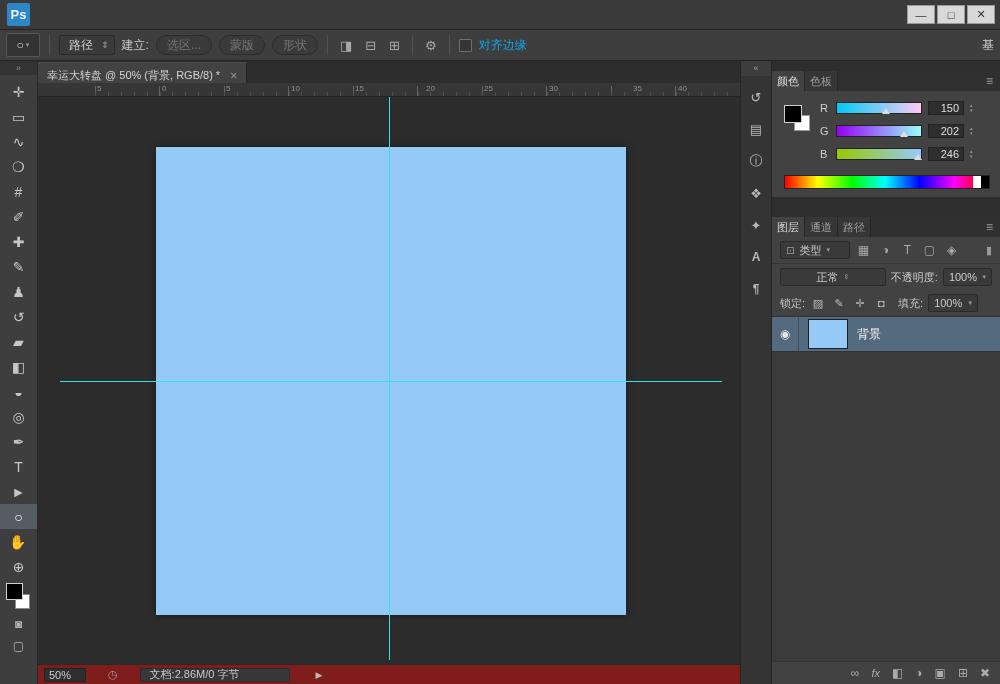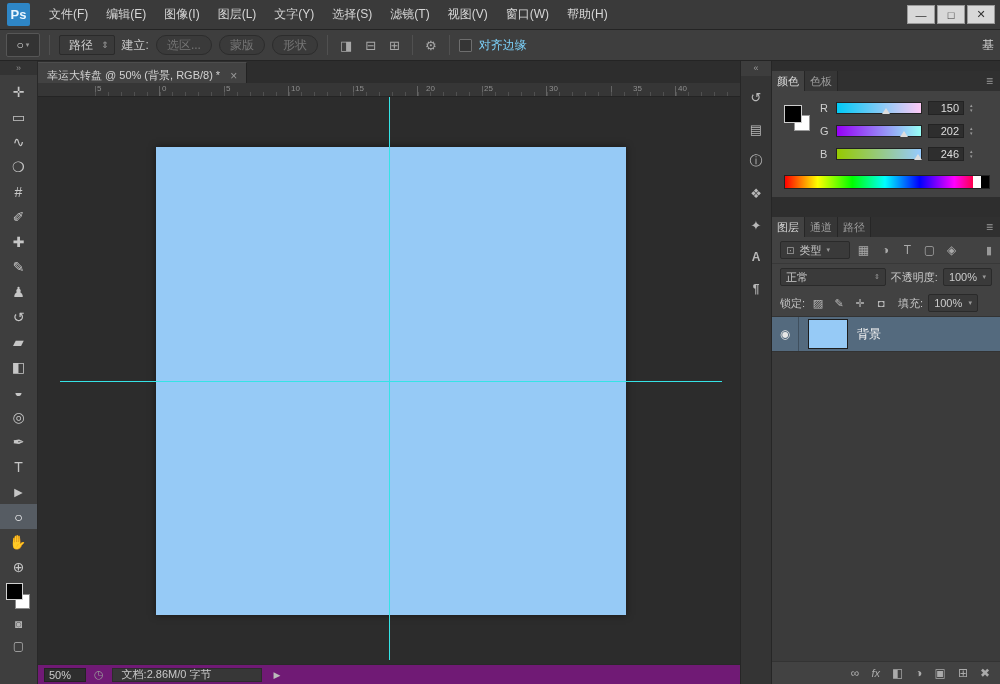--- a/index.html
+++ b/index.html
@@ -15,21 +15,21 @@
   .wc{width:28px;height:19px;background:#d8d8d8;border:1px solid #9a9a9a;color:#333;font-size:11px;display:flex;align-items:center;justify-content:center;box-sizing:border-box}
 
   
   .optionsbar{position:absolute;left:0;top:30px;width:100%;height:31px;background:#3e3e3e;border-bottom:1px solid #242424;display:flex;align-items:center;gap:7px;padding:0 6px;box-sizing:border-box;z-index:5}
   .tool-preset{width:32px;height:22px;background:#333;border:1px solid #565656;border-radius:2px;display:flex;align-items:center;justify-content:center;gap:2px;color:#ddd;font-size:12px}
   .tp-caret{font-size:7px;color:#999}
   .sep{width:1px;height:20px;background:#505050;margin:0 2px}
   .dropdown{height:20px;background:#3a3a3a;border:1px solid #2a2a2a;border-radius:2px;display:flex;align-items:center;padding:0 5px 0 9px;gap:8px;color:#ccc;box-sizing:border-box}
   .dd-arrows{font-size:9px;color:#999}
   .ob-label{color:#c4c4c4}
-  .ob-label.dim{color:#7dd3fc}
+  .ob-label.dim{color:#0ea5e9}
   .ob-btn{height:20px;padding:0 10px;background:#3a3a3a;border:1px solid #2c2c2c;border-radius:10px;color:#757575;font-size:12px;font-family:inherit}
   .ob-icon{color:#a8a8a8;font-size:13px;padding:0 3px}
   .checkbox{width:11px;height:11px;border:1px solid #6e6e6e;background:#353535;border-radius:1px;display:inline-block}
   .workspace{margin-left:auto;color:#cfcfcf}
 
   
   .toolbar{position:absolute;left:0;top:61px;width:38px;bottom:0;background:#3e3e3e;border-right:1px solid #282828;display:flex;flex-direction:column;align-items:center;z-index:3;box-sizing:border-box}
   .tb-collapse{height:14px;line-height:14px;font-size:9px;color:#8f8f8f;width:100%;text-align:center;background:#333;margin-bottom:4px}
   .tool{width:37px;height:25px;display:flex;align-items:center;justify-content:center;color:#c6c6c6;font-size:14px;flex:none}
   .tool.active{background:#565c63;color:#fff}
@@ -44,21 +44,21 @@
   .doctab{height:21px;background:#424242;display:flex;align-items:flex-end;padding:0 9px;gap:10px;font-size:11px;color:#d2d2d2;border-right:1px solid #222;border-top:1px solid #4d4d4d;box-sizing:border-box}
   .tab-close{color:#9a9a9a;font-size:12px}
   .ruler{position:relative;height:13px;background:#363636;border-bottom:1px solid #242424;flex:none;overflow:hidden}
   .ruler::before{content:"";position:absolute;left:57px;right:0;top:3px;bottom:0;background:repeating-linear-gradient(to right,#646464 0 1px,transparent 1px 64.5px)}
   .ruler::after{content:"";position:absolute;left:57px;right:0;bottom:0;height:4px;background:repeating-linear-gradient(to right,#505050 0 1px,transparent 1px 12.9px)}
   .tick{position:absolute;top:1px;font-size:8px;color:#8e8e8e;padding-left:3px}
   .viewport{position:relative;flex:1;background:#2c2c2c;overflow:hidden}
   .canvas{position:absolute;left:118px;top:50px;width:470px;height:468px;background:#96caf6;box-shadow:0 0 7px rgba(0,0,0,.5)}
   .guide-v{position:absolute;left:351px;top:0;bottom:4px;width:1px;background:#35e3e6;z-index:2}
   .guide-h{position:absolute;top:284px;left:22px;right:18px;height:1px;background:#35e3e6;z-index:2}
-  .statusbar{height:20px;background:#701a75;border-top:1px solid #292929;display:flex;align-items:center;gap:8px;padding:0 6px;font-size:11px;flex:none;box-sizing:border-box}
+  .statusbar{height:20px;background:#7f1d1d;border-top:1px solid #292929;display:flex;align-items:center;gap:22px;padding:0 6px;font-size:11px;flex:none;box-sizing:border-box}
   .zoom-box{width:42px;height:14px;background:#2e2e2e;border:1px solid #232323;color:#ccc;display:flex;align-items:center;padding:0 4px;box-sizing:border-box}
   .status-icon{color:#999;font-size:11px}
   .doc-info{height:14px;background:#373737;border:1px solid #2c2c2c;padding:0 9px;color:#c9c9c9;display:flex;align-items:center;min-width:150px;box-sizing:border-box}
   .status-arrow{color:#bbb;font-size:9px;padding:0 4px}
 
   
   .dockstrip{position:absolute;left:740px;top:61px;width:32px;bottom:0;background:#343434;border-left:1px solid #262626;border-right:1px solid #262626;display:flex;flex-direction:column;align-items:center;z-index:2;box-sizing:border-box}
   .dock-collapse{width:100%;height:15px;background:#3d3d3d;color:#9a9a9a;font-size:9px;text-align:center;line-height:15px;margin-bottom:5px}
   .dock-icon{width:24px;height:24px;margin:4px 0;color:#b8b8b8;font-size:13px;display:flex;align-items:center;justify-content:center}
   .dock-icon.txt{font-size:12px;font-weight:bold}
@@ -95,21 +95,21 @@
   .layers-body{flex:1;display:flex;flex-direction:column;min-height:0}
   .lrow{height:26px;display:flex;align-items:center;gap:5px;padding:0 8px;flex:none}
   .filter-row{border-bottom:1px solid #383838}
   .dd{height:18px;background:#3a3a3a;border:1px solid #2a2a2a;border-radius:2px;display:flex;align-items:center;gap:5px;padding:0 5px;font-size:11px;color:#ccc;box-sizing:border-box}
   .dd b{font-weight:normal}
   .dd u{text-decoration:none;font-size:7px;color:#999}
   .dd i{font-style:normal;font-size:10px;color:#9f9f9f}
   .filter-dd{width:70px}
   .f-ic{color:#a9a9a9;font-size:12px;width:17px;text-align:center}
   .f-toggle{margin-left:auto;color:#999;font-size:11px}
-  .blend-dd{width:108px;justify-content:space-between}
+  .blend-dd{width:108px;justify-content:center}
   .llabel{font-size:11px;color:#c6c6c6;white-space:nowrap}
   .val-dd{width:50px;justify-content:space-between}
   .lk{color:#b9b9b9;font-size:11px;width:16px;text-align:center}
   .fill-lab{margin-left:4px}
   .layer-list{flex:1;background:#3b3b3b;border-top:1px solid #333;min-height:0}
   .layer{height:34px;display:flex;align-items:center;border-bottom:1px solid #333}
   .layer.selected{background:#546a7e}
   .eye{width:26px;height:100%;display:flex;align-items:center;justify-content:center;color:#e6e6e6;border-right:1px solid rgba(0,0,0,.25);font-size:12px;flex:none}
   .thumb-sw{width:38px;height:28px;margin:0 9px;border:1px solid #1d1d1d;background:#96caf6;flex:none}
   .lname{font-size:12px;color:#f2f2f2}
@@ -117,32 +117,20 @@
   .lf-ic{color:#ababab;font-size:12px}
   .lf-ic.fx{font-style:italic;font-size:11px}
 </style>
 </head>
 <body>
 
 <div class="app">
 
   <header class="menubar">
     <div class="ps-logo" style="background: rgb(46, 134, 198);">Ps</div>
-    <nav class="menus">
-      <span class="menu">文件(F)</span>
-      <span class="menu">编辑(E)</span>
-      <span class="menu">图像(I)</span>
-      <span class="menu">图层(L)</span>
-      <span class="menu">文字(Y)</span>
-      <span class="menu">选择(S)</span>
-      <span class="menu">滤镜(T)</span>
-      <span class="menu">视图(V)</span>
-      <span class="menu">窗口(W)</span>
-      <span class="menu">帮助(H)</span>
-    </nav>
     <div class="win-controls">
       <span class="wc">—</span>
       <span class="wc">□</span>
       <span class="wc">✕</span>
     </div>
   </header>
 
   <div class="optionsbar">
     <div class="tool-preset">
       <span>○</span>

